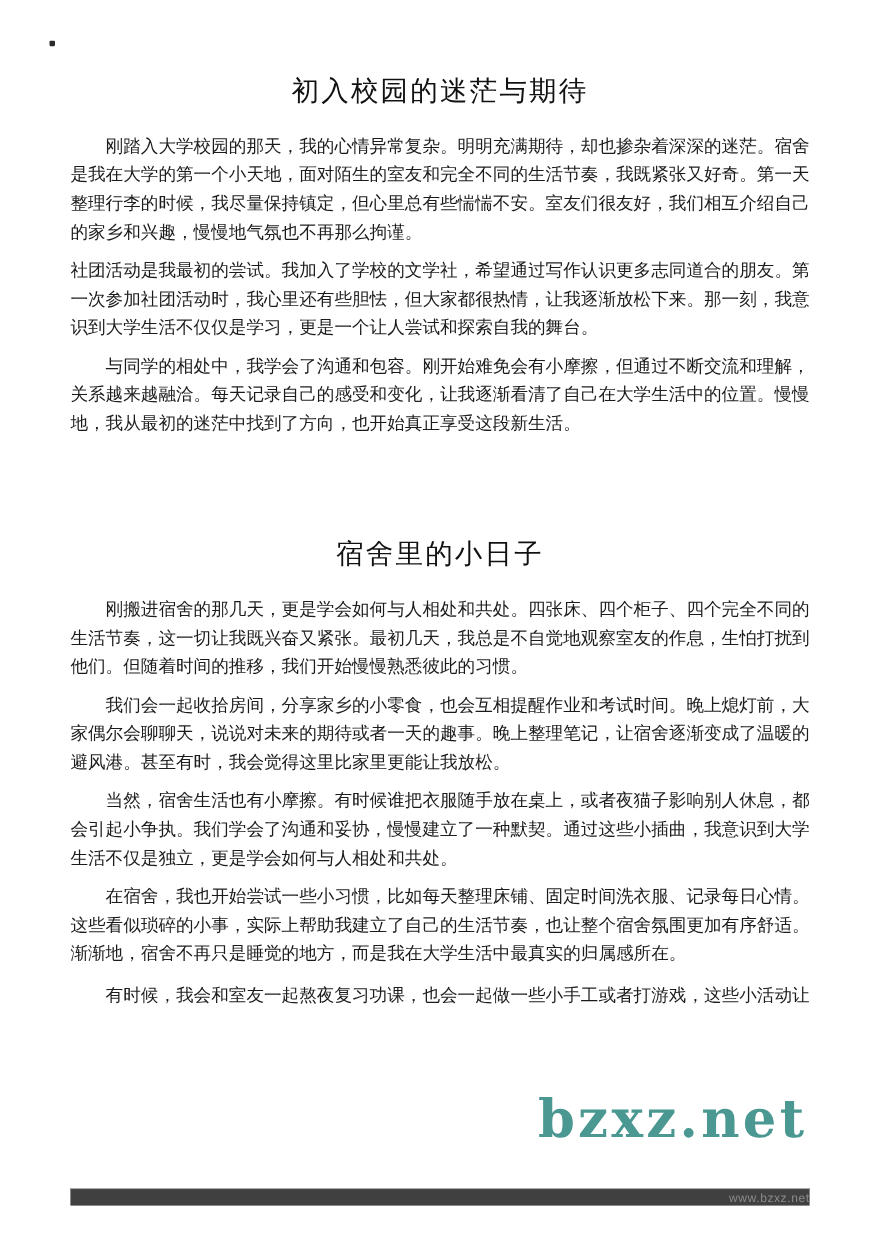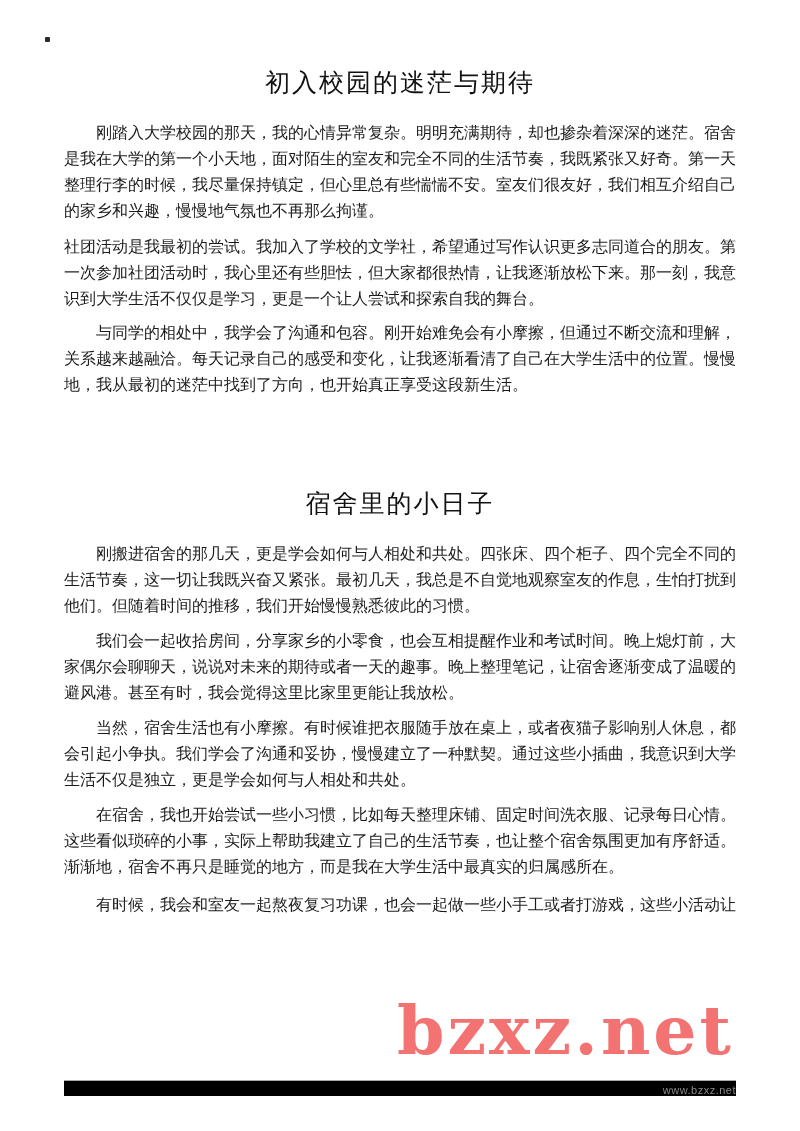--- a/index.html
+++ b/index.html
@@ -35,43 +35,43 @@
   .para {
     font-size: 16px;
     line-height: 26px;
     text-align: justify;
     text-justify: inter-ideograph;
     word-break: break-all;
     margin-bottom: 9px;
     position: relative;
     z-index: 1;
   }
-  .indent { text-indent: 2em; font-family: Liberation Mono, monospace; }
+  .indent { text-indent: 2em; }
   .clip-one-line { height: 26px; overflow: hidden; }
   .gap-before { margin-top: 12px; }
   .watermark {
     position: absolute;
     top: 990px;
     right: 66px;
-    font-size: 68px;
+    font-size: 48px;
     font-weight: bold;
     letter-spacing: 3px;
-    color: #ef4444;
+    color: #0f766e;
     opacity: 0.75;
     z-index: 0;
     font-family: "DejaVu Serif", serif;
     user-select: none;
   }
   .footer {
     position: absolute;
     left: 64px;
     right: 64px;
     top: 1080px;
     z-index: 2;
-    background: #000000;
+    background: #404040;
   }
   .footer-rule {
     border-top: 1px solid #aaaaaa;
     height: 0;
   }
   .footer-url {
     text-align: right;
     font-size: 11px;
     color: #8a8a8a;
     padding-top: 3px;

